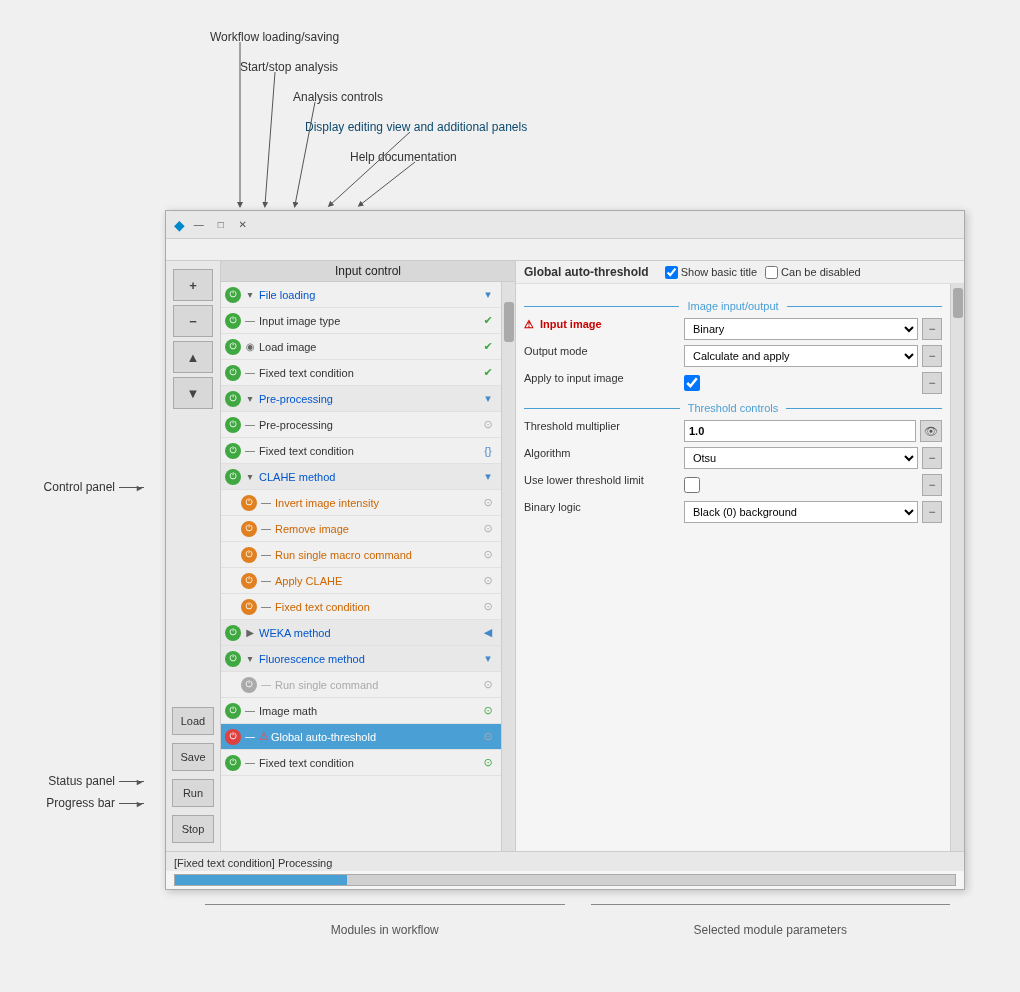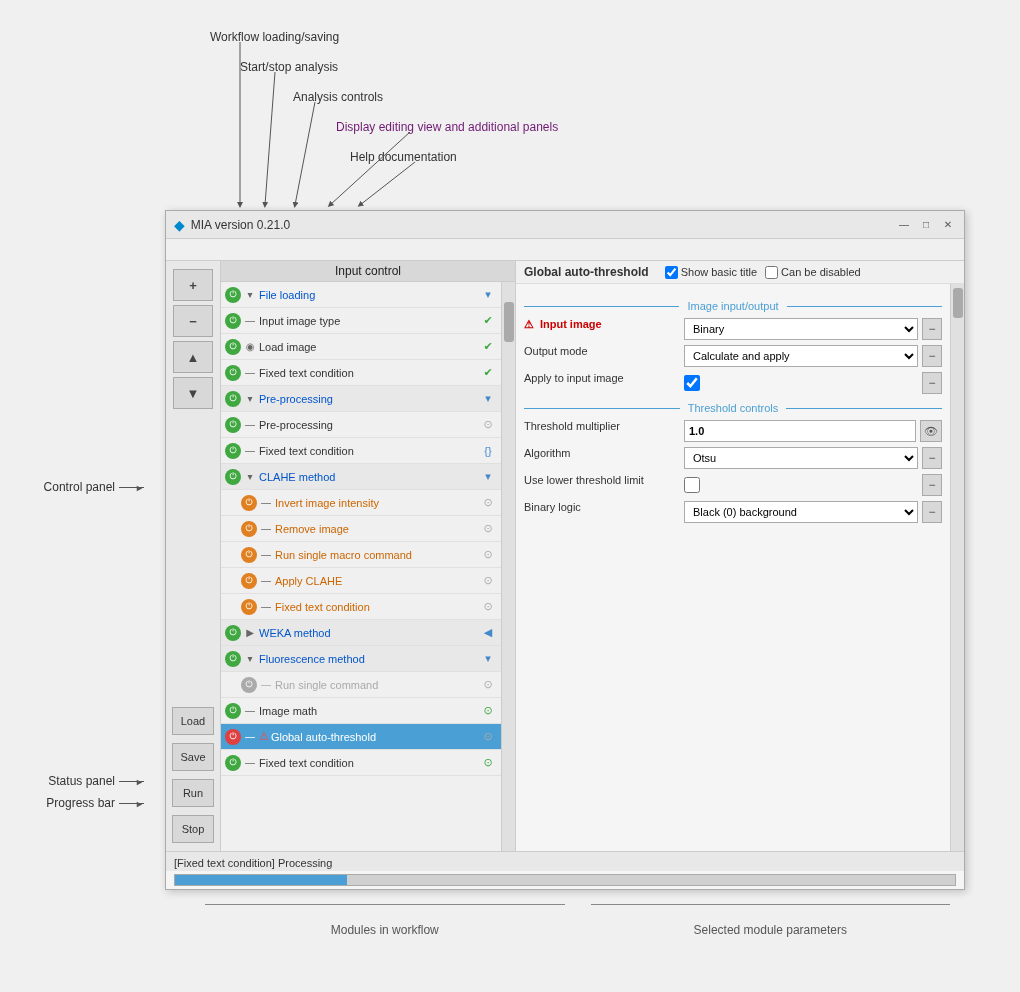--- a/index.html
+++ b/index.html
@@ -85,21 +85,21 @@
   </style>
 </head>
 <body>
 
 <div class="outer-wrapper">
 
   <div style="position: relative; height: 190px; margin-left: 170px;">
     <div style="position: absolute; top: 10px; left: 0px; font-size: 12px; color: #333;">Workflow loading/saving</div>
     <div style="position: absolute; top: 40px; left: 30px; font-size: 12px; color: #333;">Start/stop analysis</div>
     <div style="position: absolute; top: 70px; left: 83px; font-size: 12px; color: #333;">Analysis controls</div>
-    <div style="position: absolute; top: 100px; left: 95px; font-size: 12px; color: #701a75; margin-left: 31px;">Display editing view and additional panels</div>
+    <div style="position: absolute; top: 100px; left: 95px; font-size: 12px; color: #0c4a6e;">Display editing view and additional panels</div>
     <div style="position: absolute; top: 130px; left: 140px; font-size: 12px; color: #333;">Help documentation</div>
 
     <svg style="position: absolute; top:0; left:0; width:100%; height:100%; pointer-events:none;">
       <defs>
           <marker id="arr" markerWidth="6" markerHeight="6" refX="3" refY="3" orient="auto">
             <polygon points="0,0 6,3 0,6" fill="#555"></polygon>
           </marker>
         </defs>
 
       <line x1="30" y1="22" x2="30" y2="185" stroke="#555" stroke-width="1" marker-end="url(#arr)"></line>
@@ -134,21 +134,20 @@
         <span style="display: inline-block; width: 25px; height: 1px; background: #555; margin-left: 4px; position: relative;">
           <span style="position: absolute; right: 0; top: -4px; font-size: 9px; color: #555;">►</span>
         </span>
       </div>
     </div>
 
     <div class="app-window">
 
       <div class="title-bar">
         <span class="app-icon">◆</span>
-        <span class="title-text">MIA version 0.21.0</span>
         <div class="win-btns">
           <button class="win-btn">—</button>
           <button class="win-btn">□</button>
           <button class="win-btn">✕</button>
         </div>
       </div>
 
       <div class="menu-bar">
         <span class="menu-item">File</span>
         <span class="menu-item">Edit</span>

